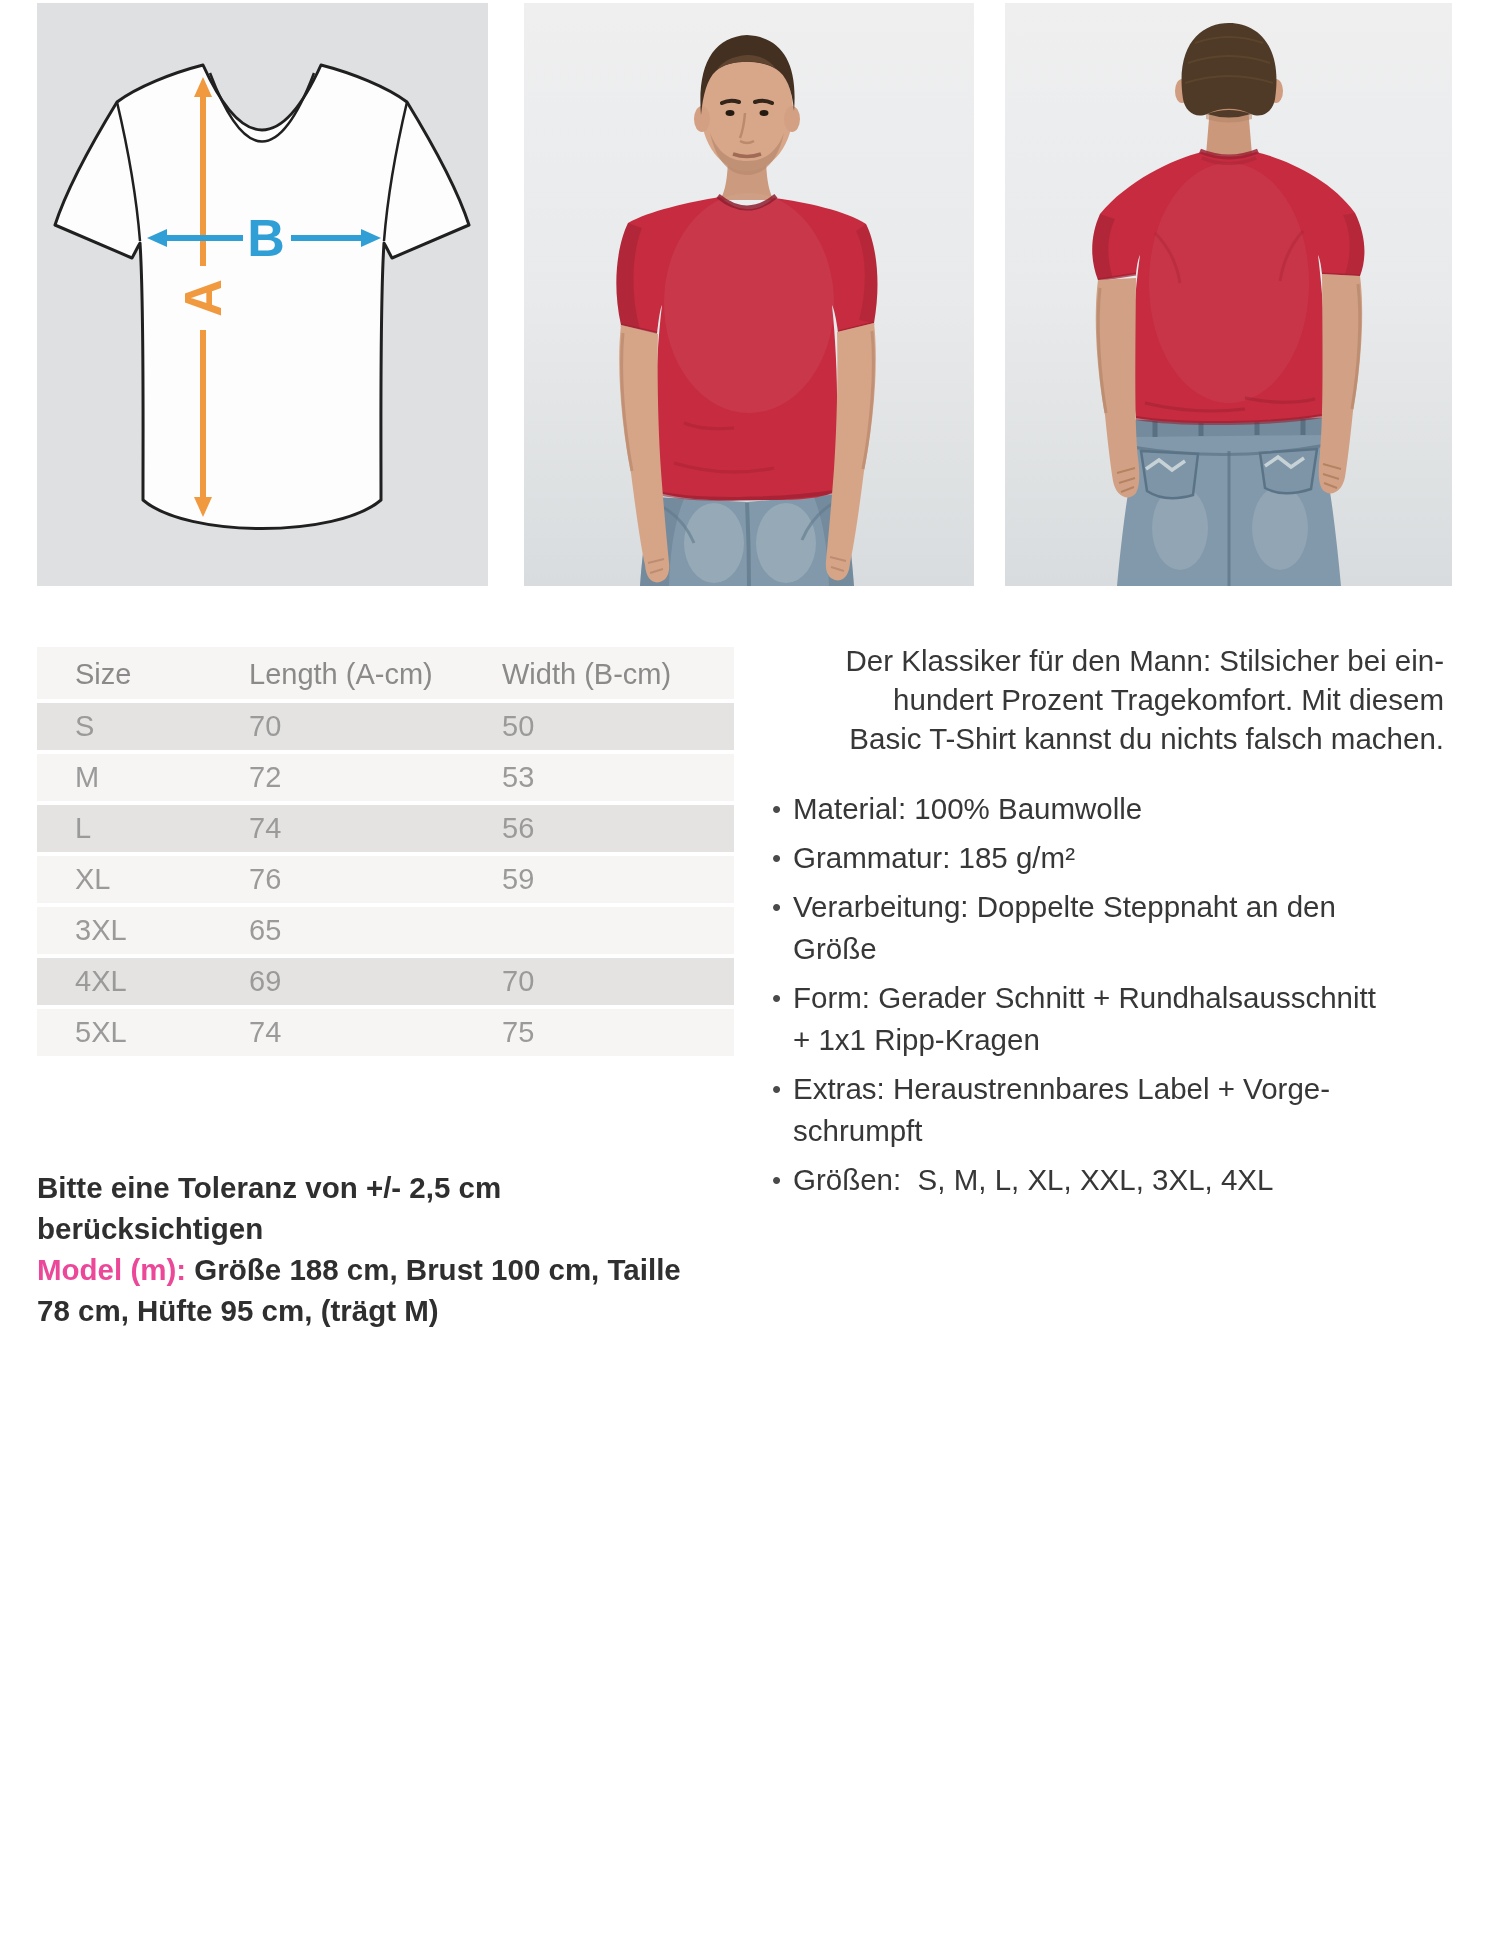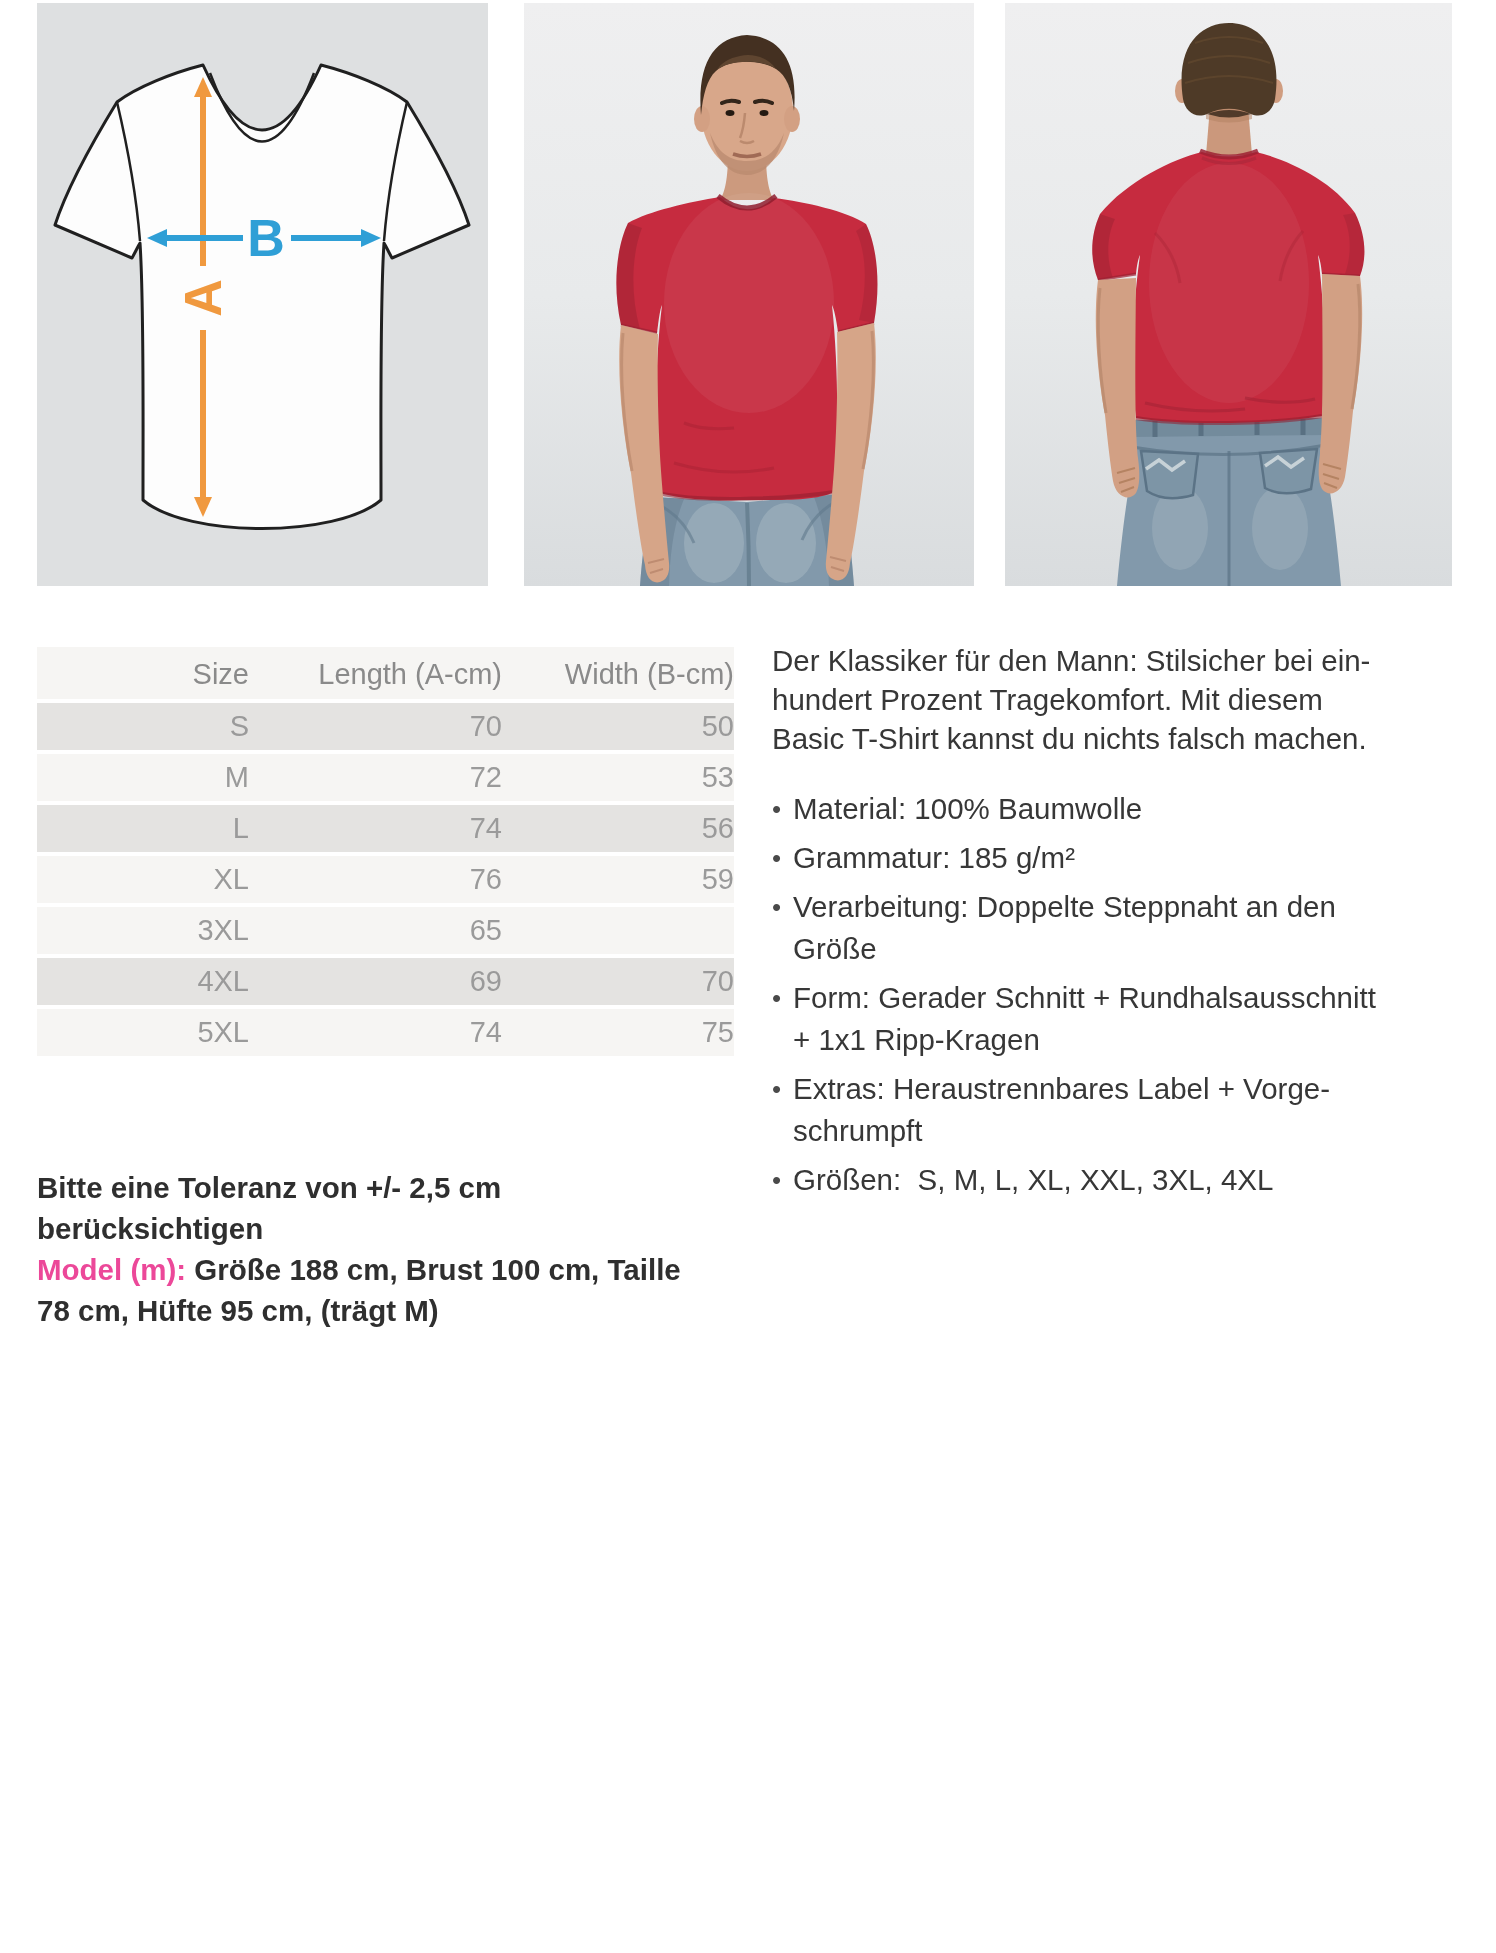--- a/index.html
+++ b/index.html
@@ -10,34 +10,34 @@
   .panel{position:absolute;top:3px;height:583px;overflow:hidden;}
   #diagram-panel{left:37px;width:451px;background:#dee0e1;}
   #front-panel{left:524px;width:450px;
     background:linear-gradient(180deg,#efeff0 0%,#e8eaeb 50%,#d9dcde 100%);}
   #back-panel{left:1005px;width:447px;
     background:linear-gradient(180deg,#efeff0 0%,#e8eaeb 50%,#d9dcde 100%);}
 
   
   .size-table{position:absolute;left:37px;top:647px;width:697px;font-size:29px;color:#9a9a9a;}
   .t-row{display:grid;grid-template-columns:174px 253px 1fr;height:47px;line-height:47px;
-         margin-bottom:4px;padding-left:38px;text-align:right;}
+         margin-bottom:4px;padding-left:38px;}
   .t-head{height:52px;line-height:54px;background:#f6f5f3;color:#8a8a8a;}
   .t-light{background:#f6f5f3;}
   .t-shade{background:#e4e3e1;}
 
   
   .tolerance{position:absolute;left:37px;top:1167px;width:650px;
     font-size:29.5px;line-height:41px;color:#2f2f2f;font-weight:bold;}
   .tolerance b{color:#ec4899;}
   .pre{white-space:pre-wrap;}
 
   
   .desc{position:absolute;left:772px;top:641px;width:672px;font-size:29.5px;color:#373737;}
-  .intro div{line-height:39px;}
+  .intro div{line-height:39px;text-align:right;}
   .blist{margin-top:30px;}
   .bitem{position:relative;padding-left:21px;line-height:42px;margin-bottom:7px;}
   .bitem .marker{position:absolute;left:0;top:0;font-size:26px;color:#4a4a4a;}
 </style>
 </head>
 <body>
 
 <div class="panel" id="diagram-panel">
   <svg width="451" height="583" viewBox="0 0 451 583">
 

